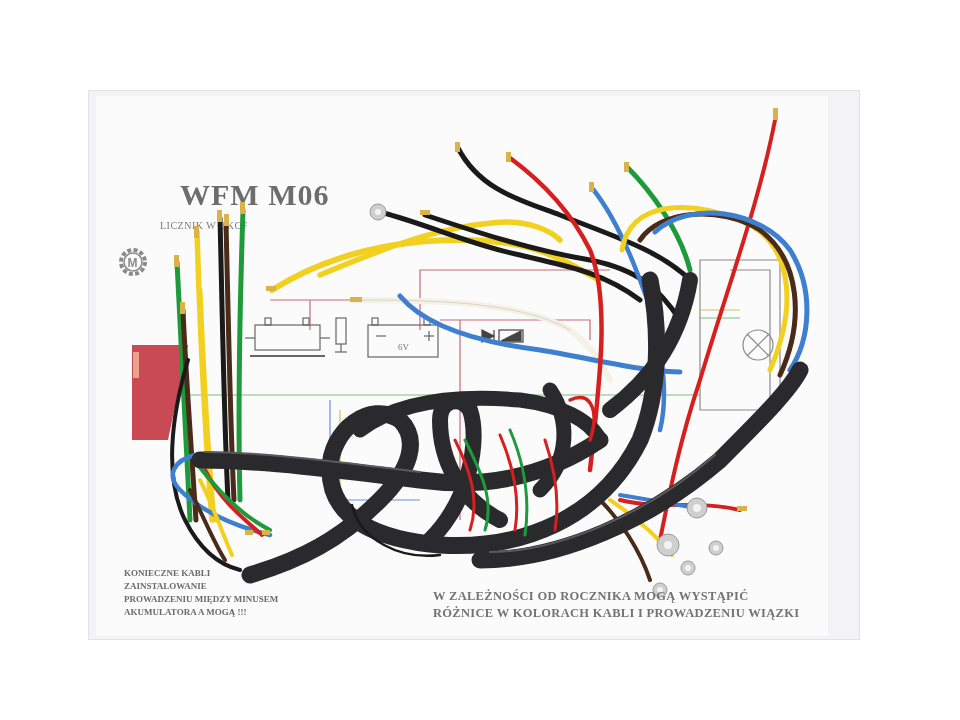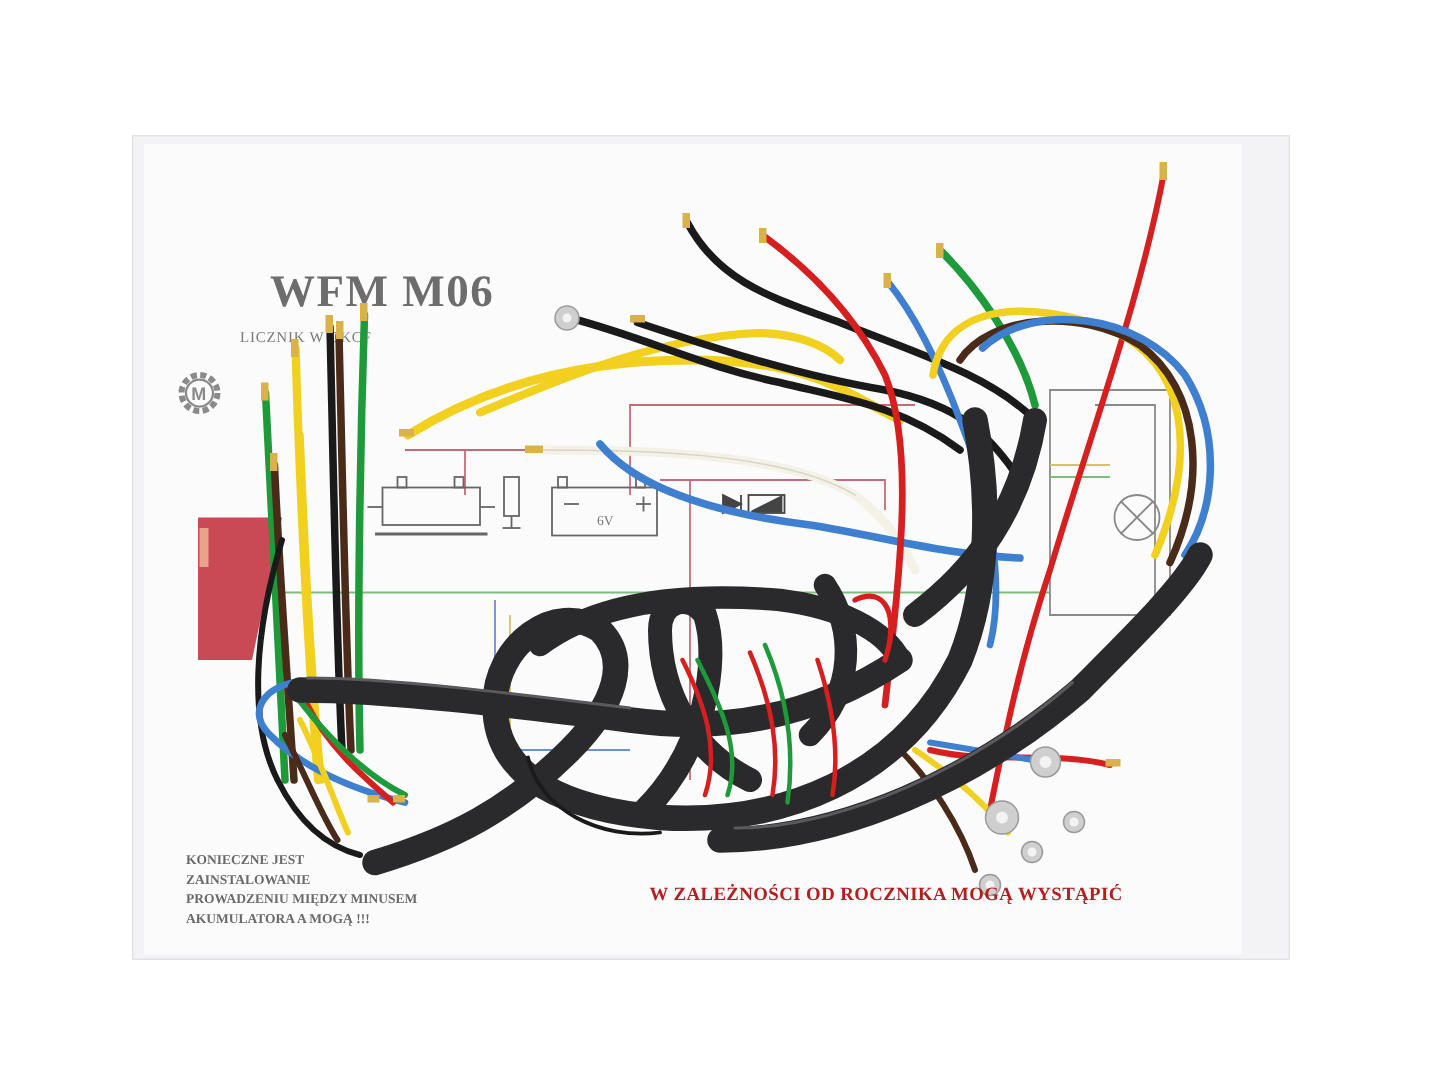--- a/index.html
+++ b/index.html
@@ -4,21 +4,21 @@
 <style>
   html,body{margin:0;padding:0;background:#ffffff;}
   body{width:960px;height:720px;overflow:hidden;position:relative;font-family:"Liberation Serif","DejaVu Serif",serif;}
   .scene{position:absolute;left:0;top:0;width:960px;height:720px;background:#ffffff;}
   .bag{position:absolute;left:88px;top:90px;width:772px;height:550px;background:#f3f3f5;box-shadow:0 0 0 1px #e3e3e6 inset;}
   .sheet{position:absolute;left:96px;top:96px;width:732px;height:540px;background:#fbfbfc;}
   .title{position:absolute;left:140px;top:178px;font-size:30px;font-weight:bold;color:#6d6d6d;letter-spacing:1px;margin-left:40px;}
   .subtitle{position:absolute;left:160px;top:220px;font-size:10px;color:#7a7a7a;letter-spacing:.5px;}
   .warn{position:absolute;left:124px;top:567px;font-size:9px;line-height:13px;color:#6a6a6a;font-weight:bold;}
   .warn div{white-space:nowrap;}
-  .note{position:absolute;left:433px;top:588px;font-size:12.5px;line-height:17px;color:#b91c1c;font-weight:bold;letter-spacing:.3px;}
+  .note{position:absolute;left:433px;top:588px;font-size:12.5px;line-height:17px;color:#737373;font-weight:bold;letter-spacing:.3px;}
   .note div{white-space:nowrap;}
   svg.art{position:absolute;left:0;top:0;}
 </style>
 </head>
 <body>
 
 <div class="scene">
   <div class="bag"></div>
   <div class="sheet"></div>
 
@@ -180,22 +180,23 @@
       <circle cx="378" cy="212" r="3"></circle>
       <circle cx="697" cy="508" r="4"></circle>
       <circle cx="668" cy="545" r="4"></circle>
       <circle cx="716" cy="548" r="3"></circle>
       <circle cx="688" cy="568" r="3"></circle>
       <circle cx="660" cy="590" r="3"></circle>
     </g>
   </svg>
 
   <div class="warn">
-    <div>KONIECZNE JEST</div>
+    <div>KONIECZNE KABLI</div>
     <div>ZAINSTALOWANIE</div>
     <div>PROWADZENIU MIĘDZY MINUSEM</div>
     <div>AKUMULATORA A MOGĄ !!!</div>
   </div>
 
   <div class="note">
     <div>W ZALEŻNOŚCI OD ROCZNIKA MOGĄ WYSTĄPIĆ</div>
+    <div>RÓŻNICE W KOLORACH KABLI I PROWADZENIU WIĄZKI</div>
   </div>
 </div>
 
 </body></html>

